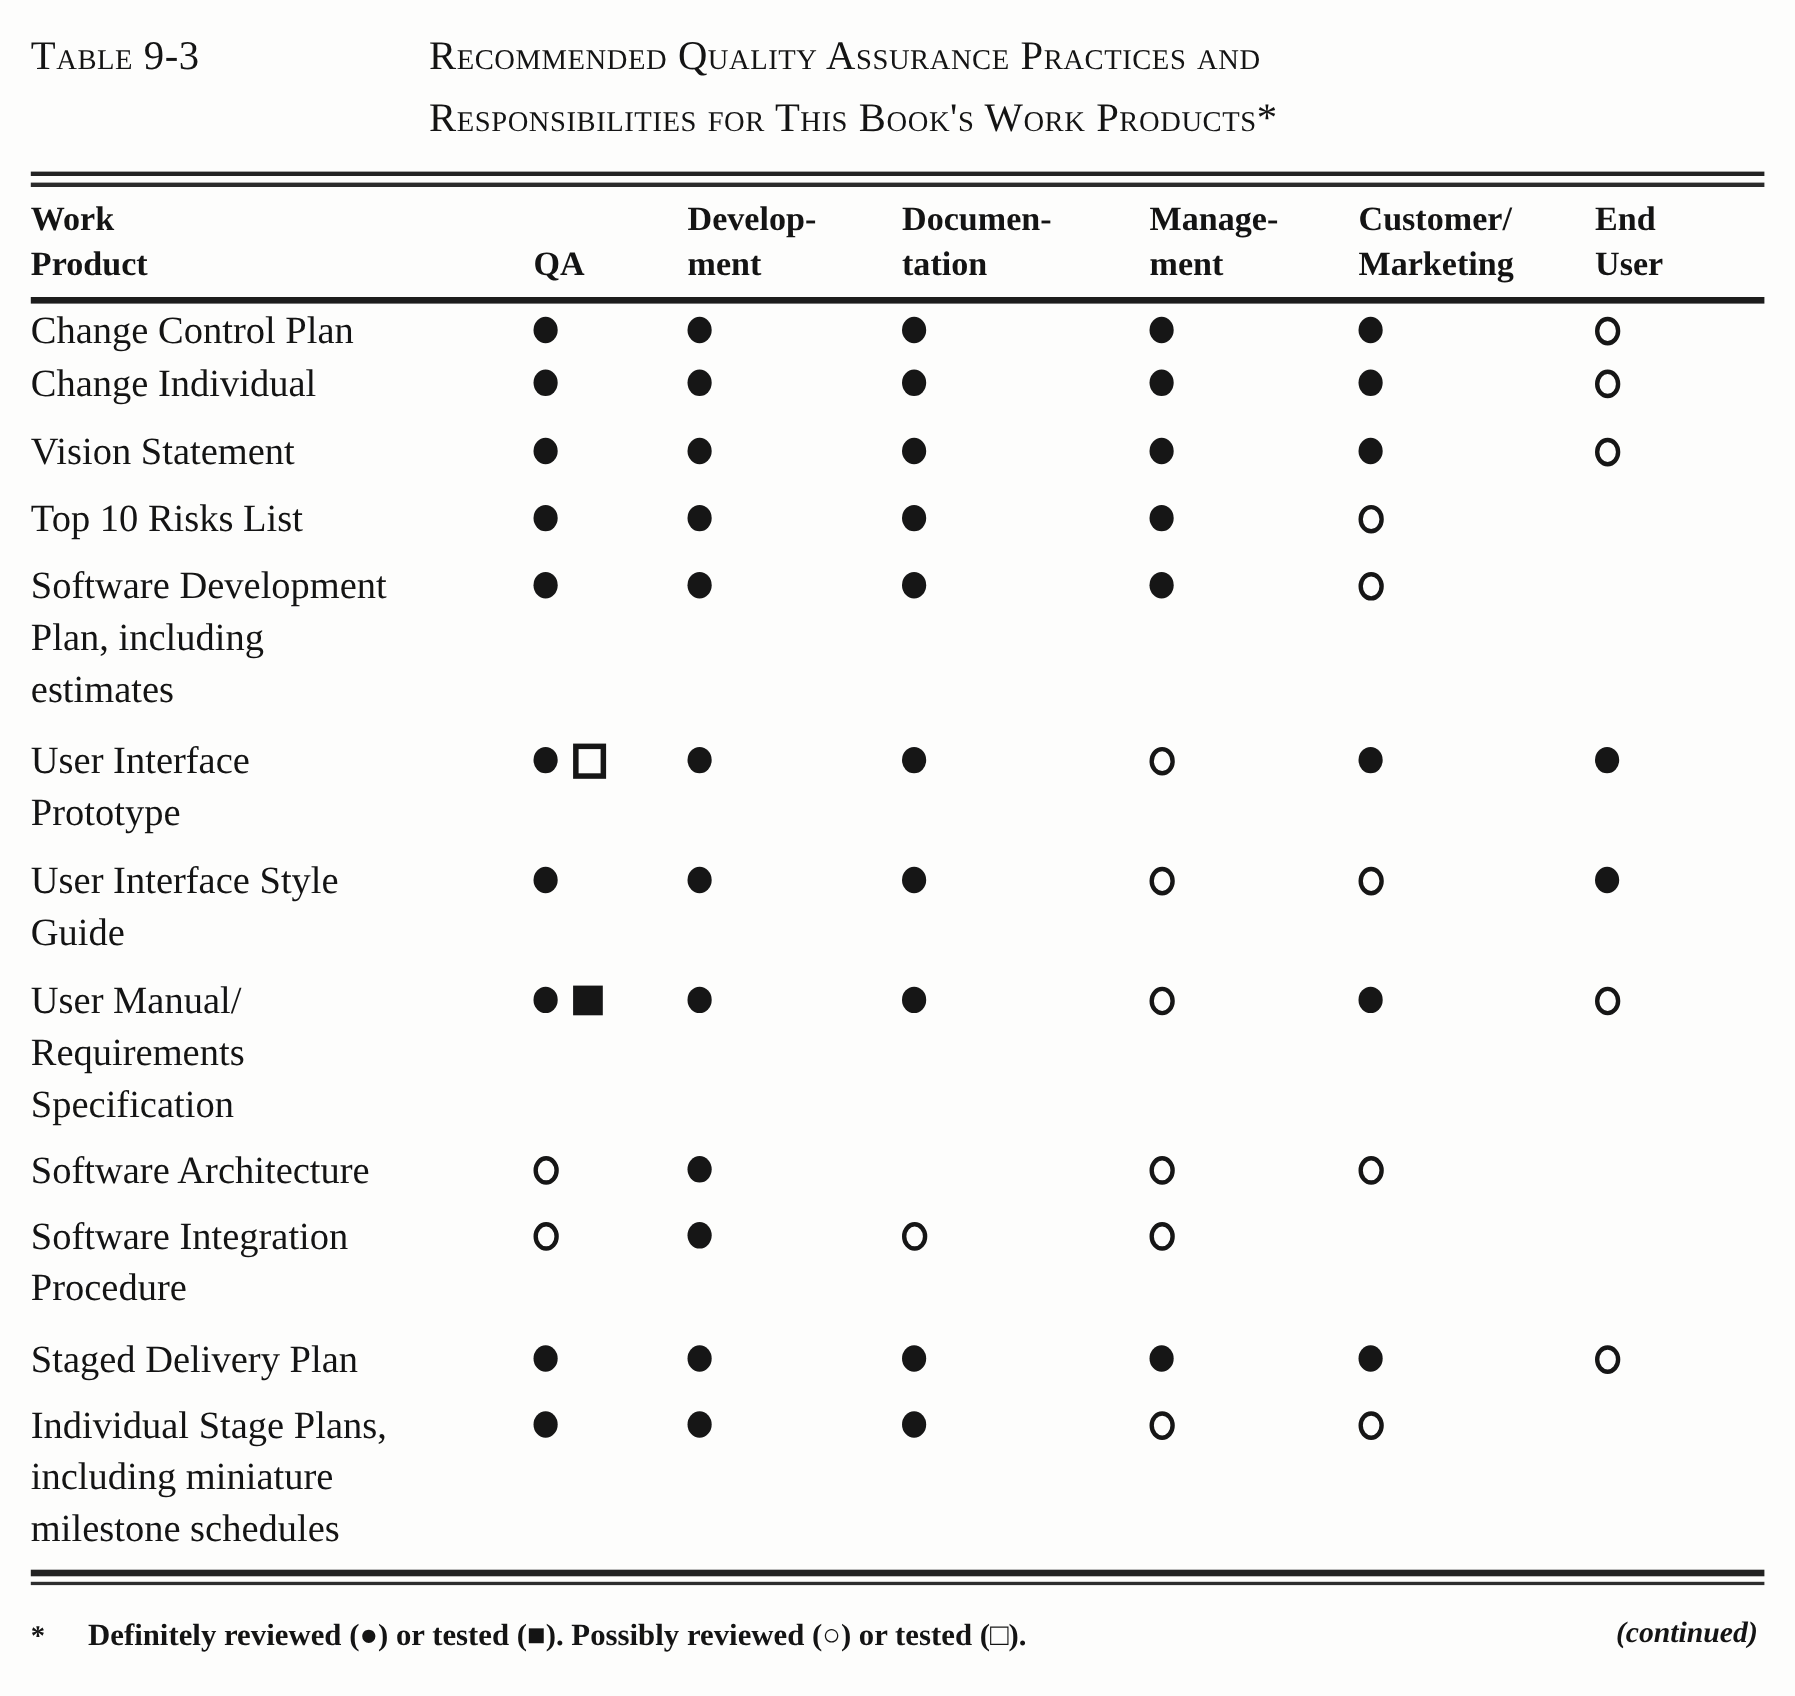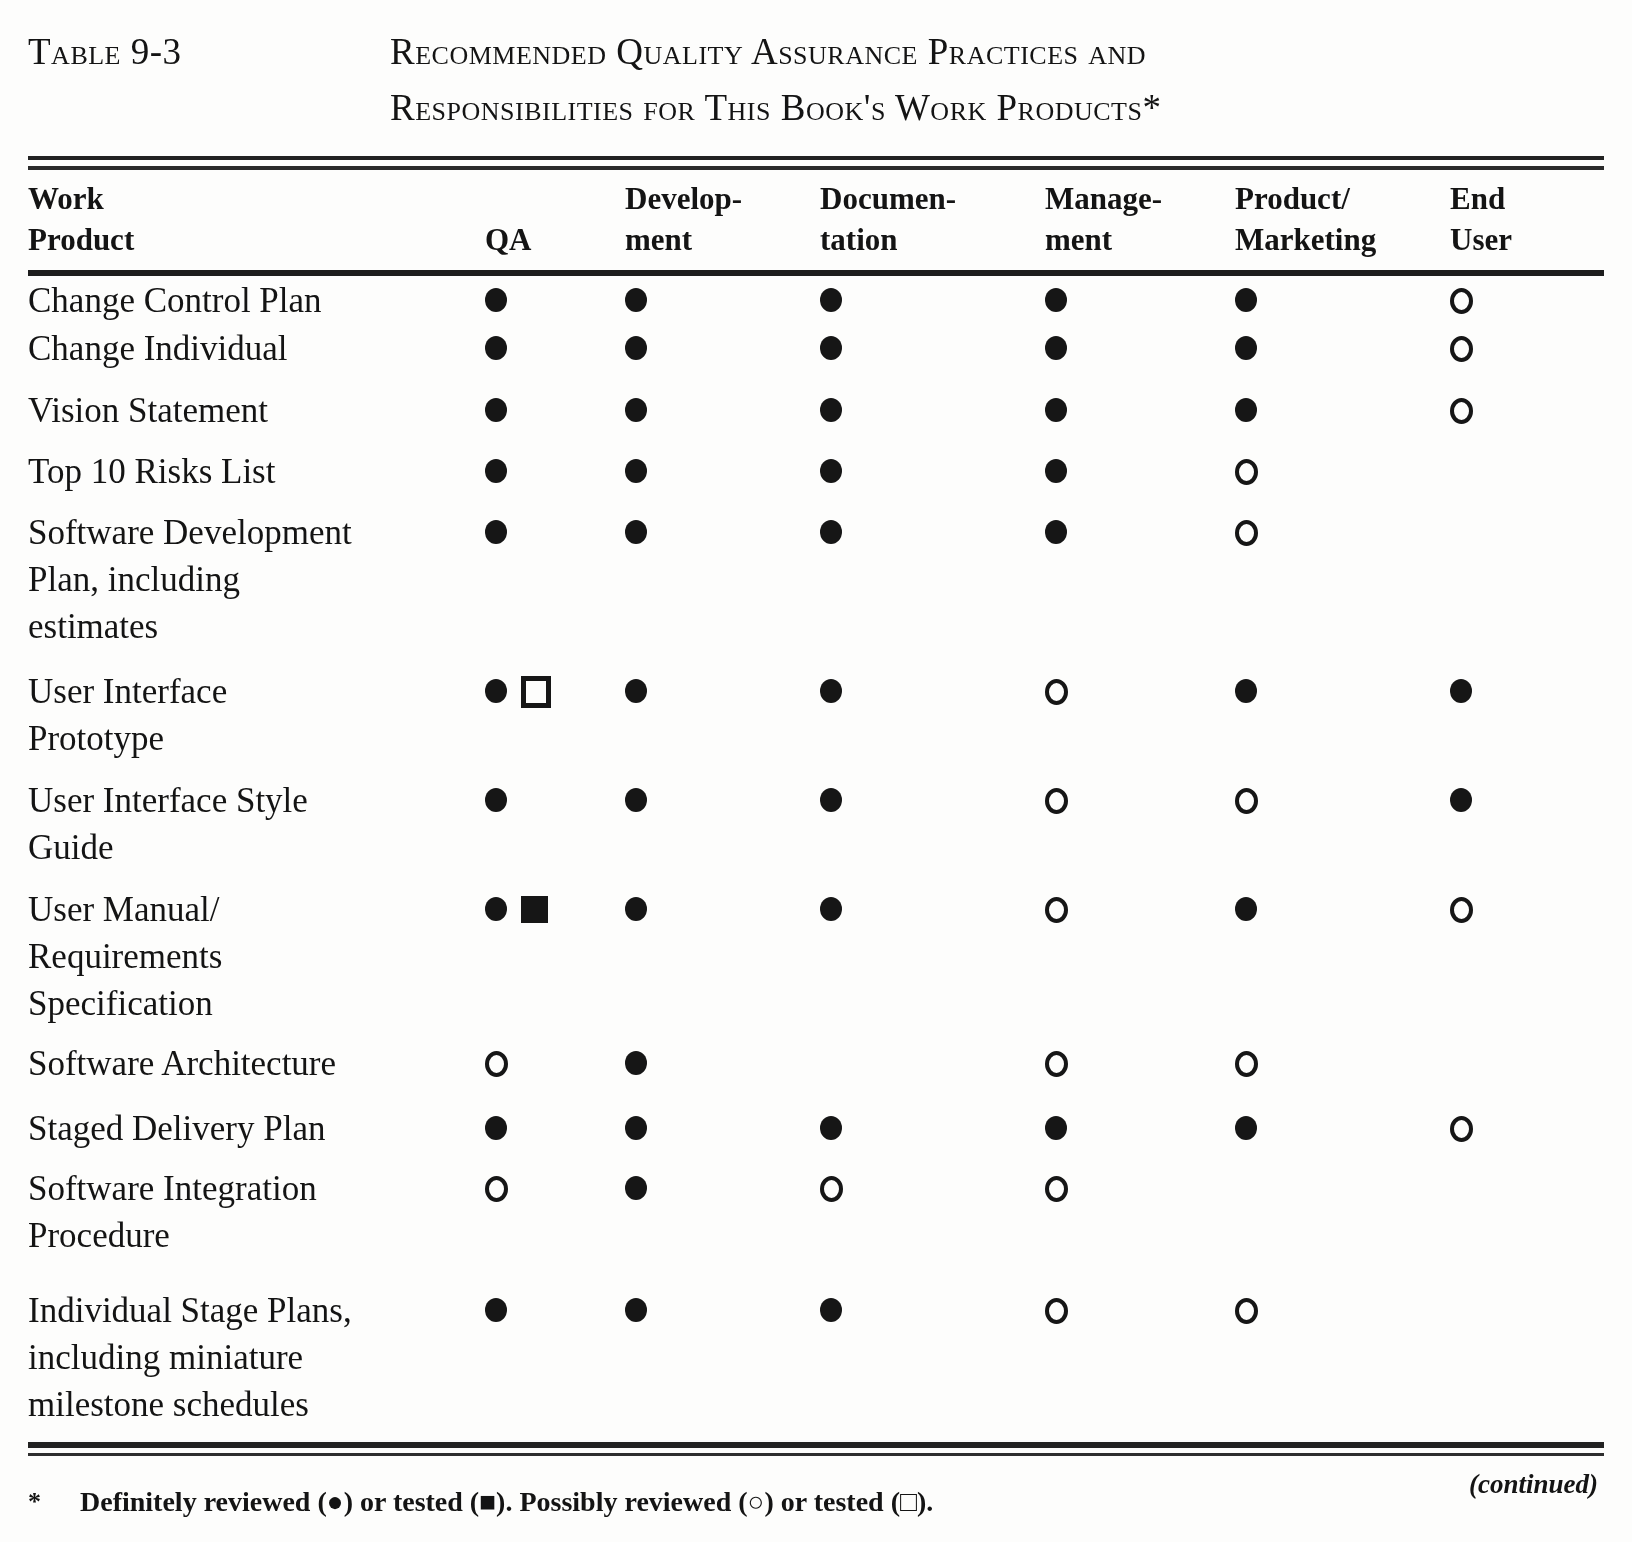--- a/index.html
+++ b/index.html
@@ -142,21 +142,21 @@
         </div>
         <div class="hcell">
           <div>Documen-</div>
           <div>tation</div>
         </div>
         <div class="hcell">
           <div>Manage-</div>
           <div>ment</div>
         </div>
         <div class="hcell">
-          <div>Product/</div>
+          <div>Customer/</div>
           <div>Marketing</div>
         </div>
         <div class="hcell">
           <div>End</div>
           <div>User</div>
         </div>
       </div>
       <div class="rule-single"></div>
       <div class="trow brow" style="margin-top: 1px;">
         <div class="lcell">
@@ -358,64 +358,64 @@
         </div>
         <div class="scell"></div>
         <div class="scell">
           <span class="sym circle"></span>
         </div>
         <div class="scell">
           <span class="sym circle"></span>
         </div>
         <div class="scell"></div>
       </div>
-      <div class="trow brow" style="margin-top: 18px;">
-        <div class="lcell">
-          <div>Staged Delivery Plan</div>
-        </div>
-        <div class="scell">
-          <span class="sym dot"></span>
-        </div>
-        <div class="scell">
-          <span class="sym dot"></span>
-        </div>
-        <div class="scell">
-          <span class="sym dot"></span>
-        </div>
-        <div class="scell">
-          <span class="sym dot"></span>
-        </div>
-        <div class="scell">
-          <span class="sym dot"></span>
-        </div>
-        <div class="scell">
-          <span class="sym circle"></span>
-        </div>
-      </div>
       <div class="trow brow" style="margin-top: 13px;">
         <div class="lcell">
           <div>Software Integration</div>
           <div>Procedure</div>
         </div>
         <div class="scell">
           <span class="sym circle"></span>
         </div>
         <div class="scell">
           <span class="sym dot"></span>
         </div>
         <div class="scell">
           <span class="sym circle"></span>
         </div>
         <div class="scell">
           <span class="sym circle"></span>
         </div>
         <div class="scell"></div>
         <div class="scell"></div>
       </div>
-      <div class="trow brow" style="margin-top: 28px;">
+      <div class="trow brow" style="margin-top: 18px;">
+        <div class="lcell">
+          <div>Staged Delivery Plan</div>
+        </div>
+        <div class="scell">
+          <span class="sym dot"></span>
+        </div>
+        <div class="scell">
+          <span class="sym dot"></span>
+        </div>
+        <div class="scell">
+          <span class="sym dot"></span>
+        </div>
+        <div class="scell">
+          <span class="sym dot"></span>
+        </div>
+        <div class="scell">
+          <span class="sym dot"></span>
+        </div>
+        <div class="scell">
+          <span class="sym circle"></span>
+        </div>
+      </div>
+      <div class="trow brow" style="margin-top: 13px;">
         <div class="lcell">
           <div>Individual Stage Plans,</div>
           <div>including miniature</div>
           <div>milestone schedules</div>
         </div>
         <div class="scell">
           <span class="sym dot"></span>
         </div>
         <div class="scell">
           <span class="sym dot"></span>

